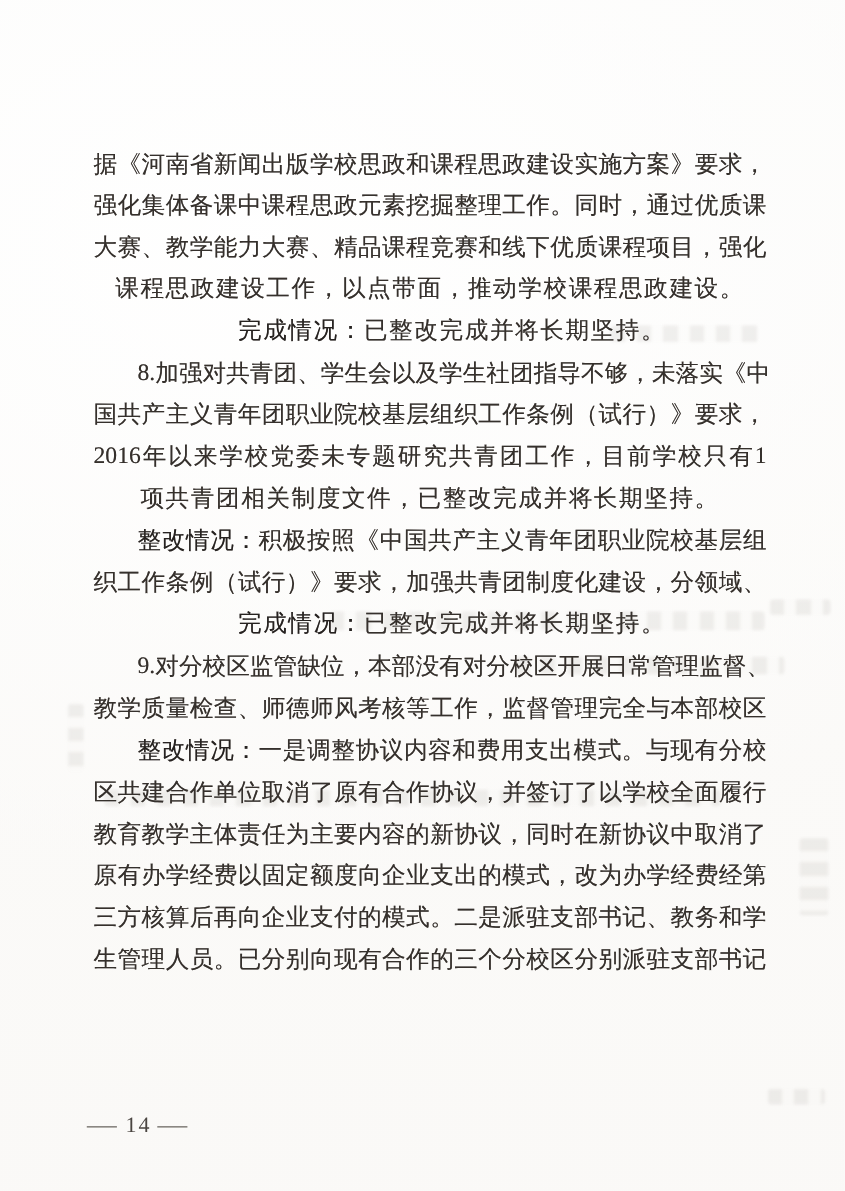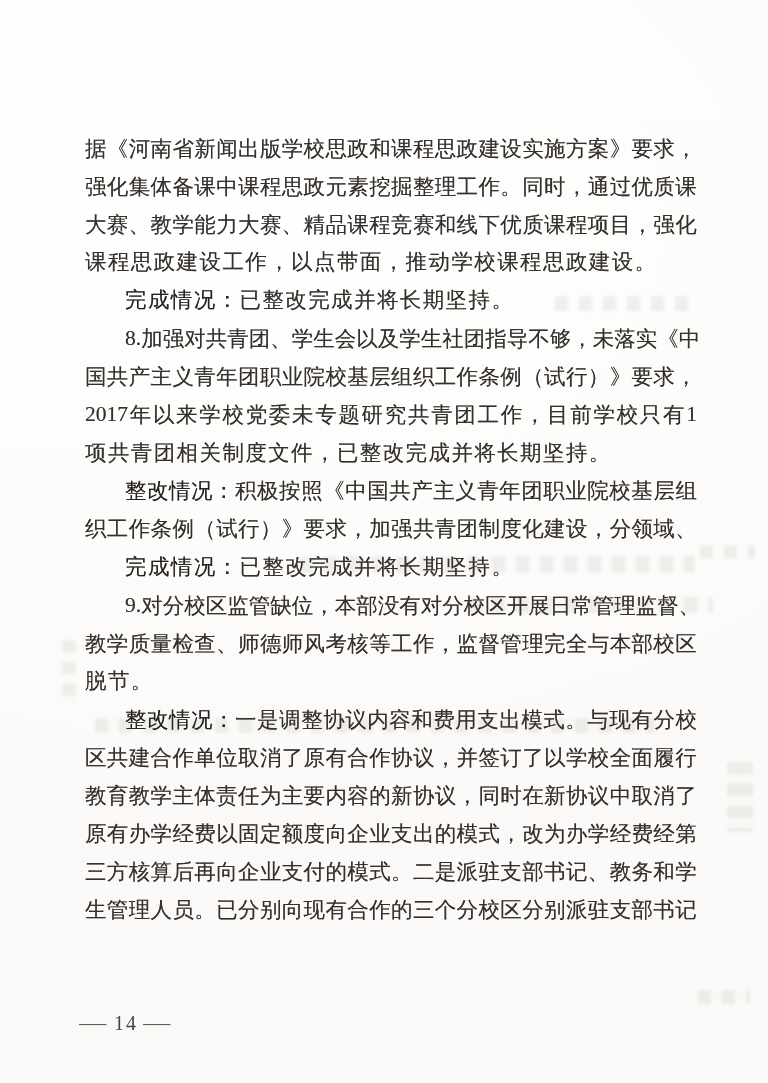--- a/index.html
+++ b/index.html
@@ -31,20 +31,21 @@
   .line {
     height: 38.1px;
     font-size: 21.5px;
     color: var(--ink);
     text-shadow: 0 0 0.6px rgba(54,48,44,0.55);
   }
   .line.plain {
     line-height: 38.1px;
     letter-spacing: 1.4px;
     white-space: nowrap;
+    text-align: center;
   }
   .line.fill {
     display: flex;
     justify-content: space-between;
     align-items: center;
   }
   .line.indent { padding-left: 40px; }
   .line .bold {
     font-weight: normal;
     color: #262220;
@@ -247,21 +248,21 @@
         <span>（</span>
         <span>试</span>
         <span>行</span>
         <span>）</span>
         <span>》</span>
         <span>要</span>
         <span>求</span>
         <span>，</span>
       </div>
       <div class="line fill">
-        <span>2017</span>
+        <span>2016</span>
         <span>年</span>
         <span>以</span>
         <span>来</span>
         <span>学</span>
         <span>校</span>
         <span>党</span>
         <span>委</span>
         <span>未</span>
         <span>专</span>
         <span>题</span>
@@ -393,21 +394,20 @@
         <span>管</span>
         <span>理</span>
         <span>完</span>
         <span>全</span>
         <span>与</span>
         <span>本</span>
         <span>部</span>
         <span>校</span>
         <span>区</span>
       </div>
-      <div class="line plain">脱节。</div>
       <div class="line fill indent">
         <span class="bold">整</span>
         <span class="bold">改</span>
         <span class="bold">情</span>
         <span class="bold">况</span>
         <span class="bold">：</span>
         <span>一</span>
         <span>是</span>
         <span>调</span>
         <span>整</span>

